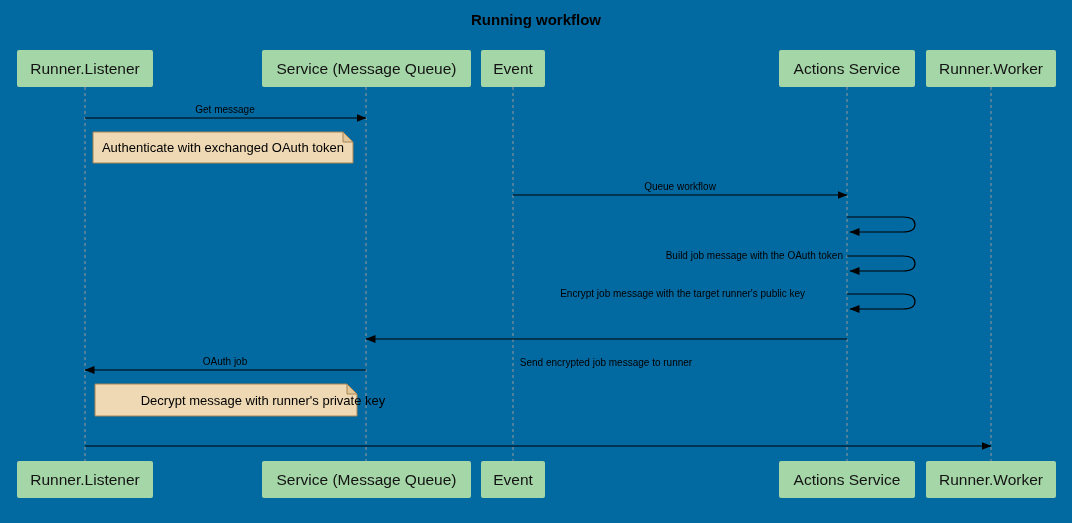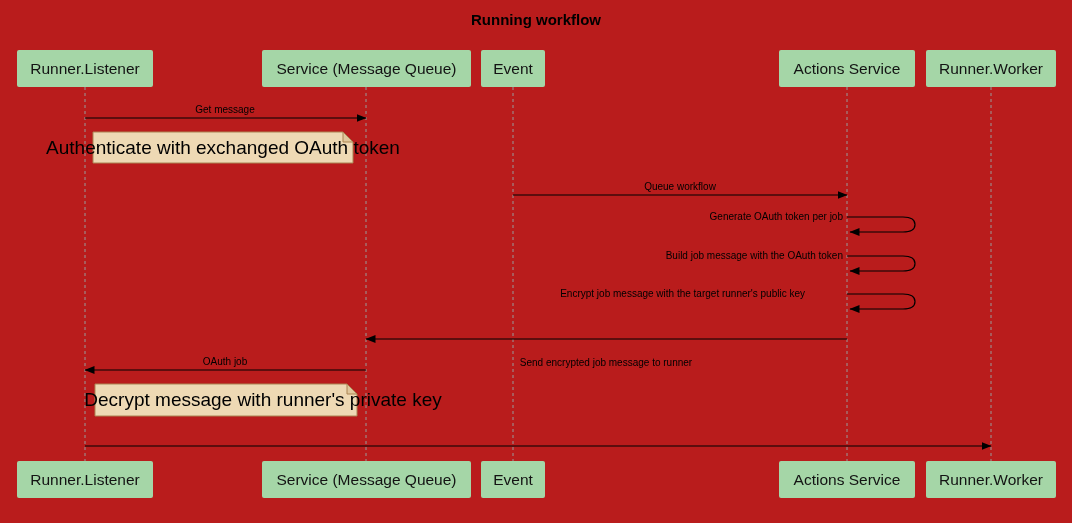--- a/index.html
+++ b/index.html
@@ -5,21 +5,21 @@
   html, body {
     margin: 0;
     padding: 0;
     background: #ffffff;
     font-family: "Liberation Sans", sans-serif;
   }
   .canvas {
     position: relative;
     width: 1072px;
     height: 523px;
-    background: #b91c1c;
+    background: #0369a1;
     overflow: hidden;
   }
   .svg-layer {
     position: absolute;
     left: 0;
     top: 0;
     width: 1072px;
     height: 523px;
   }
   .diagram-title {
@@ -48,21 +48,21 @@
     position: absolute;
     font-size: 10px;
     color: #000000;
     white-space: nowrap;
     line-height: 15px;
   }
   .msg-label.centered { transform: translateX(-50%); }
   .msg-label.right-aligned { transform: translateX(-100%); }
   .note-text {
     position: absolute;
-    font-size: 19px;
+    font-size: 13px;
     color: #000000;
     display: flex;
     align-items: center;
     justify-content: center;
     white-space: nowrap;
   }
 </style>
 </head>
 <body>
 
@@ -111,21 +111,20 @@
   <div class="participant" style="left:926px; top:50px; width:130px;">Runner.Worker</div>
 
   <div class="participant" style="left:17px;  top:461px; width:136px;">Runner.Listener</div>
   <div class="participant" style="left:262px; top:461px; width:209px;">Service (Message Queue)</div>
   <div class="participant" style="left:481px; top:461px; width:64px;">Event</div>
   <div class="participant" style="left:779px; top:461px; width:136px;">Actions Service</div>
   <div class="participant" style="left:926px; top:461px; width:130px;">Runner.Worker</div>
 
   <div class="msg-label centered" style="left:225px; top:102px;">Get message</div>
   <div class="msg-label centered" style="left:680px; top:179px;">Queue workflow</div>
-  <div class="msg-label right-aligned" style="left:843px; top:209px;">Generate OAuth token per job</div>
   <div class="msg-label right-aligned" style="left:843px; top:248px;">Build job message with the OAuth token</div>
   <div class="msg-label right-aligned" style="left:805px; top:286px;">Encrypt job message with the target runner's public key</div>
   <div class="msg-label centered" style="left:606px; top:323px;margin-top:32px;">Send encrypted job message to runner</div>
   <div class="msg-label centered" style="left:225px; top:354px;">OAuth job</div>
 
   <div class="note-text" style="left:93px; top:132px; width:260px; height:31px;">Authenticate with exchanged OAuth token</div>
   <div class="note-text" style="left:107px; top:384px; width:312px; height:32px;">Decrypt message with runner's private key</div>
 
 </div>
 

